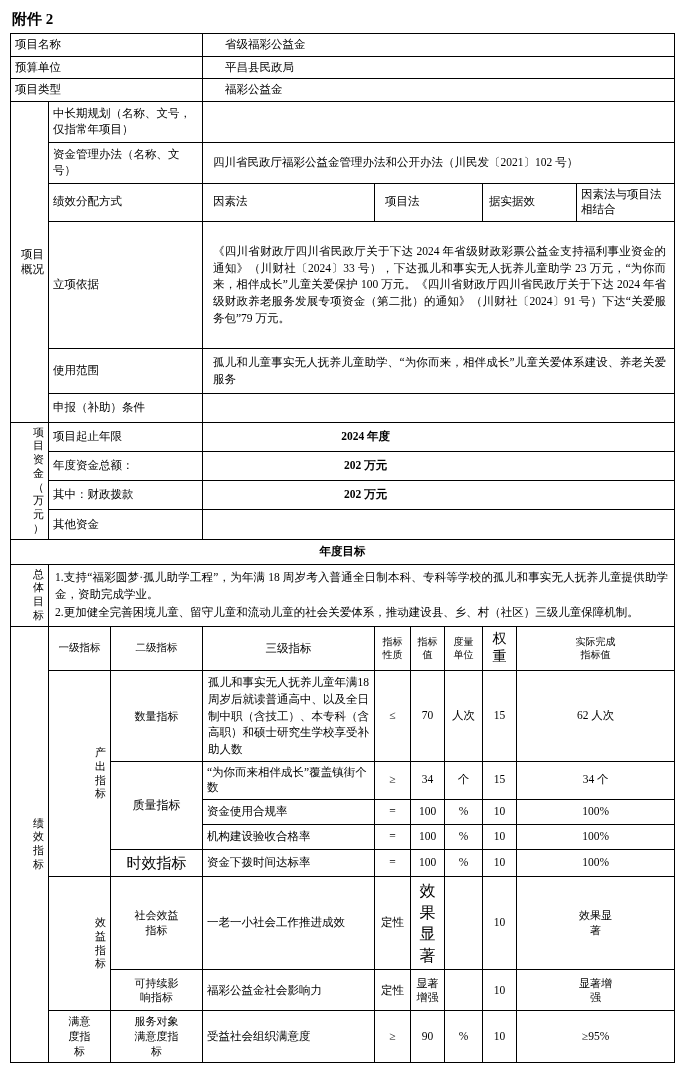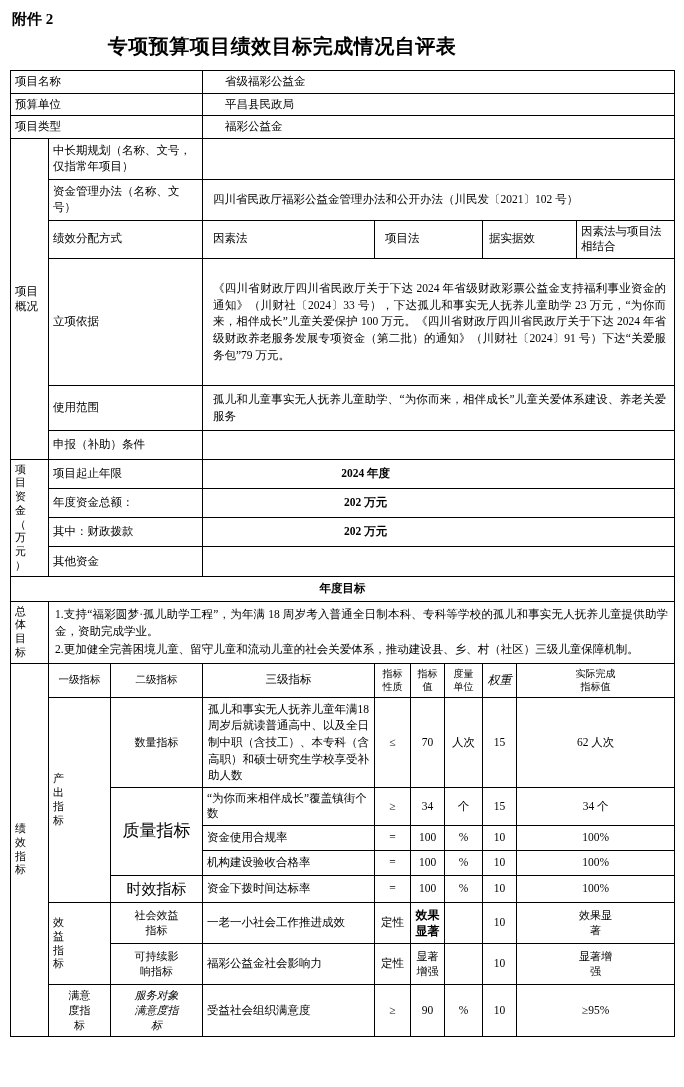--- a/index.html
+++ b/index.html
@@ -47,37 +47,36 @@
     padding: 3px 4px;
     vertical-align: middle;
     word-break: break-all;
   }
   .lbl {
     white-space: nowrap;
   }
   .ctr { text-align: center; }
   .bold { font-weight: bold; }
   .vert {
-    text-align: left;
+    text-align: right;
     line-height: 1.25;
   }
   .pad-l { padding-left: 6px; }
   .t-just {
     text-align: justify;
     text-justify: inter-ideograph;
   }
 </style>
 </head>
 <body>
 
 <div class="page">
 
   <div class="attach-label">附件 2</div>
 
-  <div class="doc-title">专项预算项目绩效目标完成情况自评表</div>
 
   <table class="main">
     <colgroup>
       <col style="width:38px">
       <col style="width:62px">
       <col style="width:92px">
       <col style="width:172px">
       <col style="width:36px">
       <col style="width:34px">
       <col style="width:38px">
@@ -160,37 +159,37 @@
     </tr>
 
     <tr>
       <td class="vert" rowspan="10" style="width:38px; font-size:11px;">绩<br>效<br>指<br>标</td>
       <td class="ctr" style="height:26px; font-size:10.5px;">一级指标</td>
       <td class="ctr" style="font-size:10.5px;margin-top:34px;">二级指标</td>
       <td class="ctr">三级指标</td>
       <td class="ctr" style="font-size:10px;">指标<br>性质</td>
       <td class="ctr" style="font-size:10px;">指标<br>值</td>
       <td class="ctr" style="font-size:10px;">度量<br>单位</td>
-      <td class="ctr" style="font-size:12px;font-style:italic;">权重</td>
+      <td class="ctr" style="font-size:14px;">权重</td>
       <td class="ctr" colspan="2" style="font-size:10px;">实际完成<br>指标值</td>
     </tr>
 
     <tr>
       <td class="vert" rowspan="5" style="font-size:11px;">产<br>出<br>指<br>标</td>
       <td class="ctr" style="font-size:11px;">数量指标</td>
       <td class="t-just" style="height:74px; padding:3px 5px; line-height:1.45;">孤儿和事实无人抚养儿童年满18 周岁后就读普通高中、以及全日制中职（含技工）、本专科（含高职）和硕士研究生学校享受补助人数</td>
       <td class="ctr">≤</td>
       <td class="ctr">70</td>
       <td class="ctr">人次</td>
       <td class="ctr">15</td>
       <td class="ctr" colspan="2">62 人次</td>
     </tr>
 
     <tr>
-      <td class="ctr" rowspan="3" style="font-size:17px;margin-top:40px;">质量指标</td>
+      <td class="ctr" rowspan="3" style="font-size:12px;margin-top:40px;">质量指标</td>
       <td class="pad-l" style="height:18px;">“为你而来相伴成长”覆盖镇街个数</td>
       <td class="ctr">≥</td>
       <td class="ctr">34</td>
       <td class="ctr">个</td>
       <td class="ctr">15</td>
       <td class="ctr" colspan="2">34 个</td>
     </tr>
 
     <tr>
       <td class="pad-l" style="height:18px;">资金使用合规率</td>
@@ -218,39 +217,39 @@
       <td class="ctr">%</td>
       <td class="ctr">10</td>
       <td class="ctr" colspan="2">100%</td>
     </tr>
 
     <tr>
       <td class="vert" rowspan="2" style="font-size:11px;">效<br>益<br>指<br>标</td>
       <td class="ctr" style="font-size:11px;">社会效益<br>指标</td>
       <td class="pad-l" style="height:34px;">一老一小社会工作推进成效</td>
       <td class="ctr">定性</td>
-      <td class="ctr" style="font-size:12px;font-weight:bold;">效果<br>显著</td>
+      <td class="ctr" style="font-size:16px;">效果<br>显著</td>
       <td class="ctr"></td>
       <td class="ctr">10</td>
       <td class="ctr" colspan="2" style="font-size:11px;">效果显<br>著</td>
     </tr>
 
     <tr>
       <td class="ctr" style="font-size:11px;">可持续影<br>响指标</td>
       <td class="pad-l" style="height:34px;">福彩公益金社会影响力</td>
       <td class="ctr">定性</td>
       <td class="ctr" style="font-size:11px;">显著<br>增强</td>
       <td class="ctr"></td>
       <td class="ctr">10</td>
       <td class="ctr" colspan="2" style="font-size:11px;">显著增<br>强</td>
     </tr>
 
     <tr>
       <td class="ctr" style="font-size:11px; height:40px;">满意<br>度指<br>标</td>
-      <td class="ctr" style="font-size:11px;font-style:italic;">服务对象<br>满意度指<br>标</td>
+      <td class="ctr" style="font-size:11px;">服务对象<br>满意度指<br>标</td>
       <td class="pad-l">受益社会组织满意度</td>
       <td class="ctr">≥</td>
       <td class="ctr">90</td>
       <td class="ctr">%</td>
       <td class="ctr">10</td>
       <td class="ctr" colspan="2">≥95%</td>
     </tr>
 
   </tbody>
     </table>

